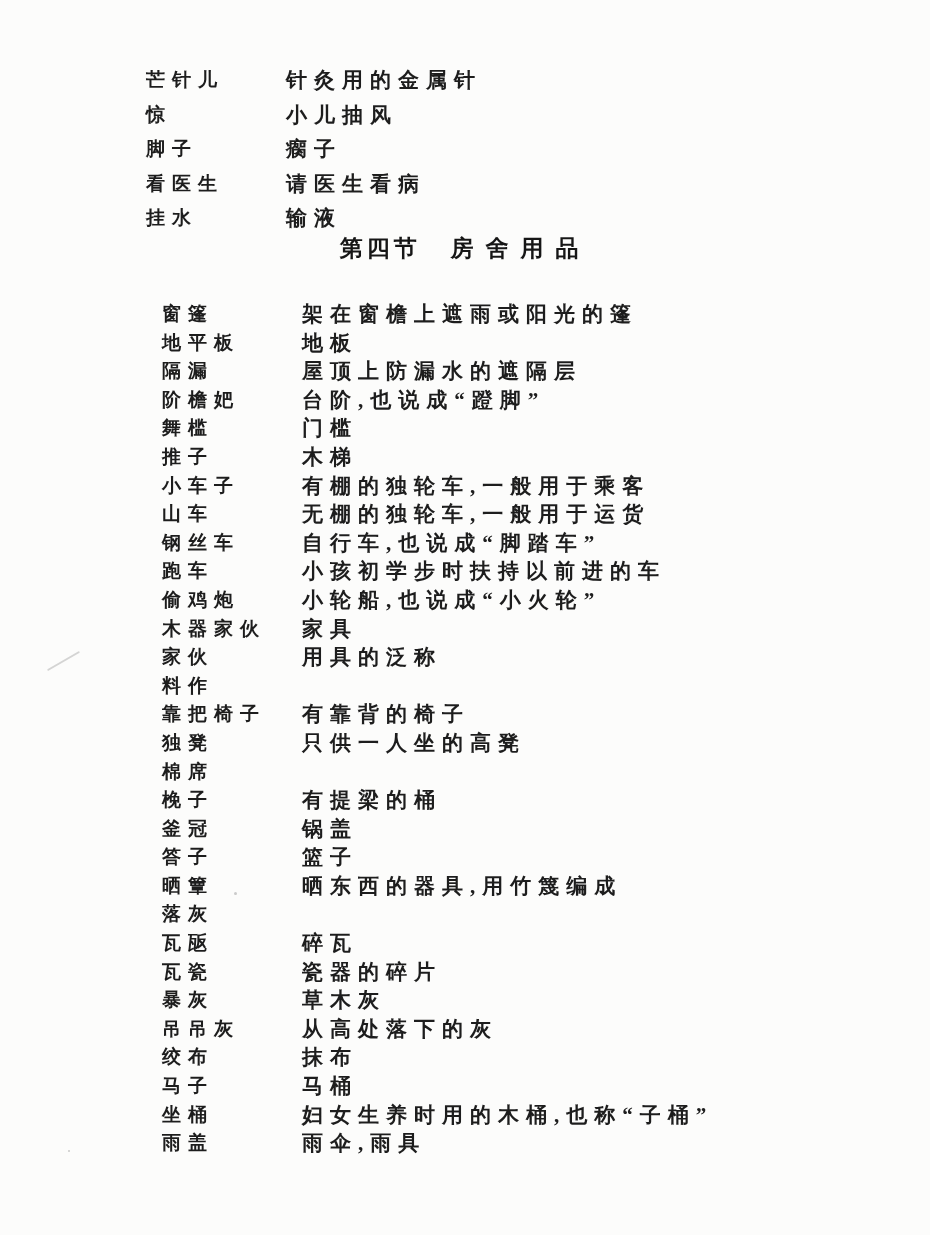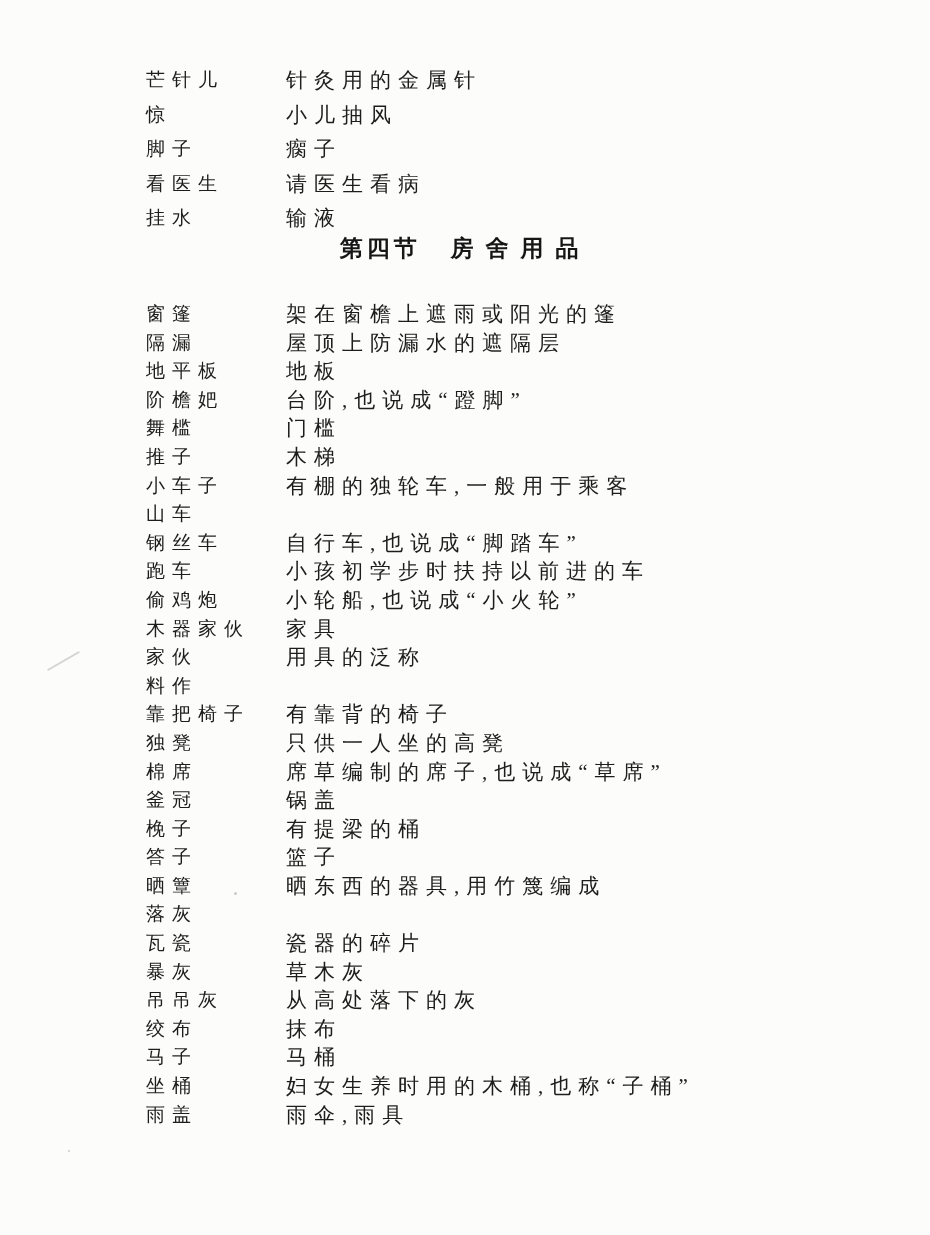--- a/index.html
+++ b/index.html
@@ -17,26 +17,27 @@
     color: #1d1d1d;
   }
   .glossary {
     position: absolute;
     left: 0;
     right: 0;
   }
   .glossary-top { top: 63px; }
   .glossary-top .row { line-height: 34.6px; height: 34.6px; }
   .glossary-main { top: 300px; }
-  .glossary-main .row { line-height: 28.6px; height: 28.6px; }
+  .glossary-main .row { line-height: 28.6px; height: 28.6px; margin-left: 16px; }
   .row {
     display: flex;
     padding-left: 146px;
     padding-right: 30px;
     white-space: nowrap;
+    font-weight: bold;
   }
   .term {
     flex: 0 0 140px;
     width: 140px;
     font-size: 19px;
     letter-spacing: 7px;
   }
   .def {
     flex: 1;
     font-size: 21px;
@@ -119,30 +120,30 @@
     <span class="title">房舍用品</span>
   </h2>
 
   <section class="glossary glossary-main" id="main-list">
   <div class="row">
     <span class="term">窗篷</span>
     <span class="def">架在窗檐上遮雨或阳光的篷</span>
   </div>
 
   <div class="row">
+    <span class="term">地平板</span>
+    <span class="def">地板</span>
+  </div>
+
+  <div class="row">
     <span class="term">隔漏</span>
     <span class="def">屋顶上防漏水的遮隔层</span>
   </div>
 
   <div class="row">
-    <span class="term">地平板</span>
-    <span class="def">地板</span>
-  </div>
-
-  <div class="row">
     <span class="term">阶檐妑</span>
     <span class="def">台阶,也说成“蹬脚”</span>
   </div>
 
 
   <div class="row">
     <span class="term">舞槛</span>
     <span class="def">门槛</span>
   </div>
 
@@ -151,20 +152,21 @@
     <span class="def">木梯</span>
   </div>
 
   <div class="row">
     <span class="term">小车子</span>
     <span class="def">有棚的独轮车,一般用于乘客</span>
   </div>
 
   <div class="row">
     <span class="term">山车</span>
+    <span class="def">无棚的独轮车,一般用于运货</span>
   </div>
 
   <div class="row">
     <span class="term">钢丝车</span>
     <span class="def">自行车,也说成“脚踏车”</span>
   </div>
 
   <div class="row">
     <span class="term">跑车</span>
     <span class="def">小孩初学步时扶持以前进的车</span>
@@ -194,47 +196,50 @@
     <span class="def">有靠背的椅子</span>
   </div>
 
   <div class="row">
     <span class="term">独凳</span>
     <span class="def">只供一人坐的高凳</span>
   </div>
 
   <div class="row">
     <span class="term">棉席</span>
-    <span class="def">席草编制的席子,也说成“草席”</span>
+  </div>
+
+  <div class="row">
+    <span class="term">梚子</span>
+    <span class="def">有提梁的桶</span>
   </div>
 
   <div class="row">
     <span class="term">釜冠</span>
     <span class="def">锅盖</span>
   </div>
 
   <div class="row">
-    <span class="term">梚子</span>
-    <span class="def">有提梁的桶</span>
-  </div>
-
-  <div class="row">
     <span class="term">答子</span>
     <span class="def">篮子</span>
   </div>
 
   <div class="row">
     <span class="term">晒簟</span>
     <span class="def">晒东西的器具,用竹篾编成</span>
   </div>
 
   <div class="row">
     <span class="term">落灰</span>
   </div>
 
+  <div class="row">
+    <span class="term">瓦瓪</span>
+    <span class="def">碎瓦</span>
+  </div>
 
   <div class="row">
     <span class="term">瓦瓷</span>
     <span class="def">瓷器的碎片</span>
   </div>
 
   <div class="row">
     <span class="term">暴灰</span>
     <span class="def">草木灰</span>
   </div>

